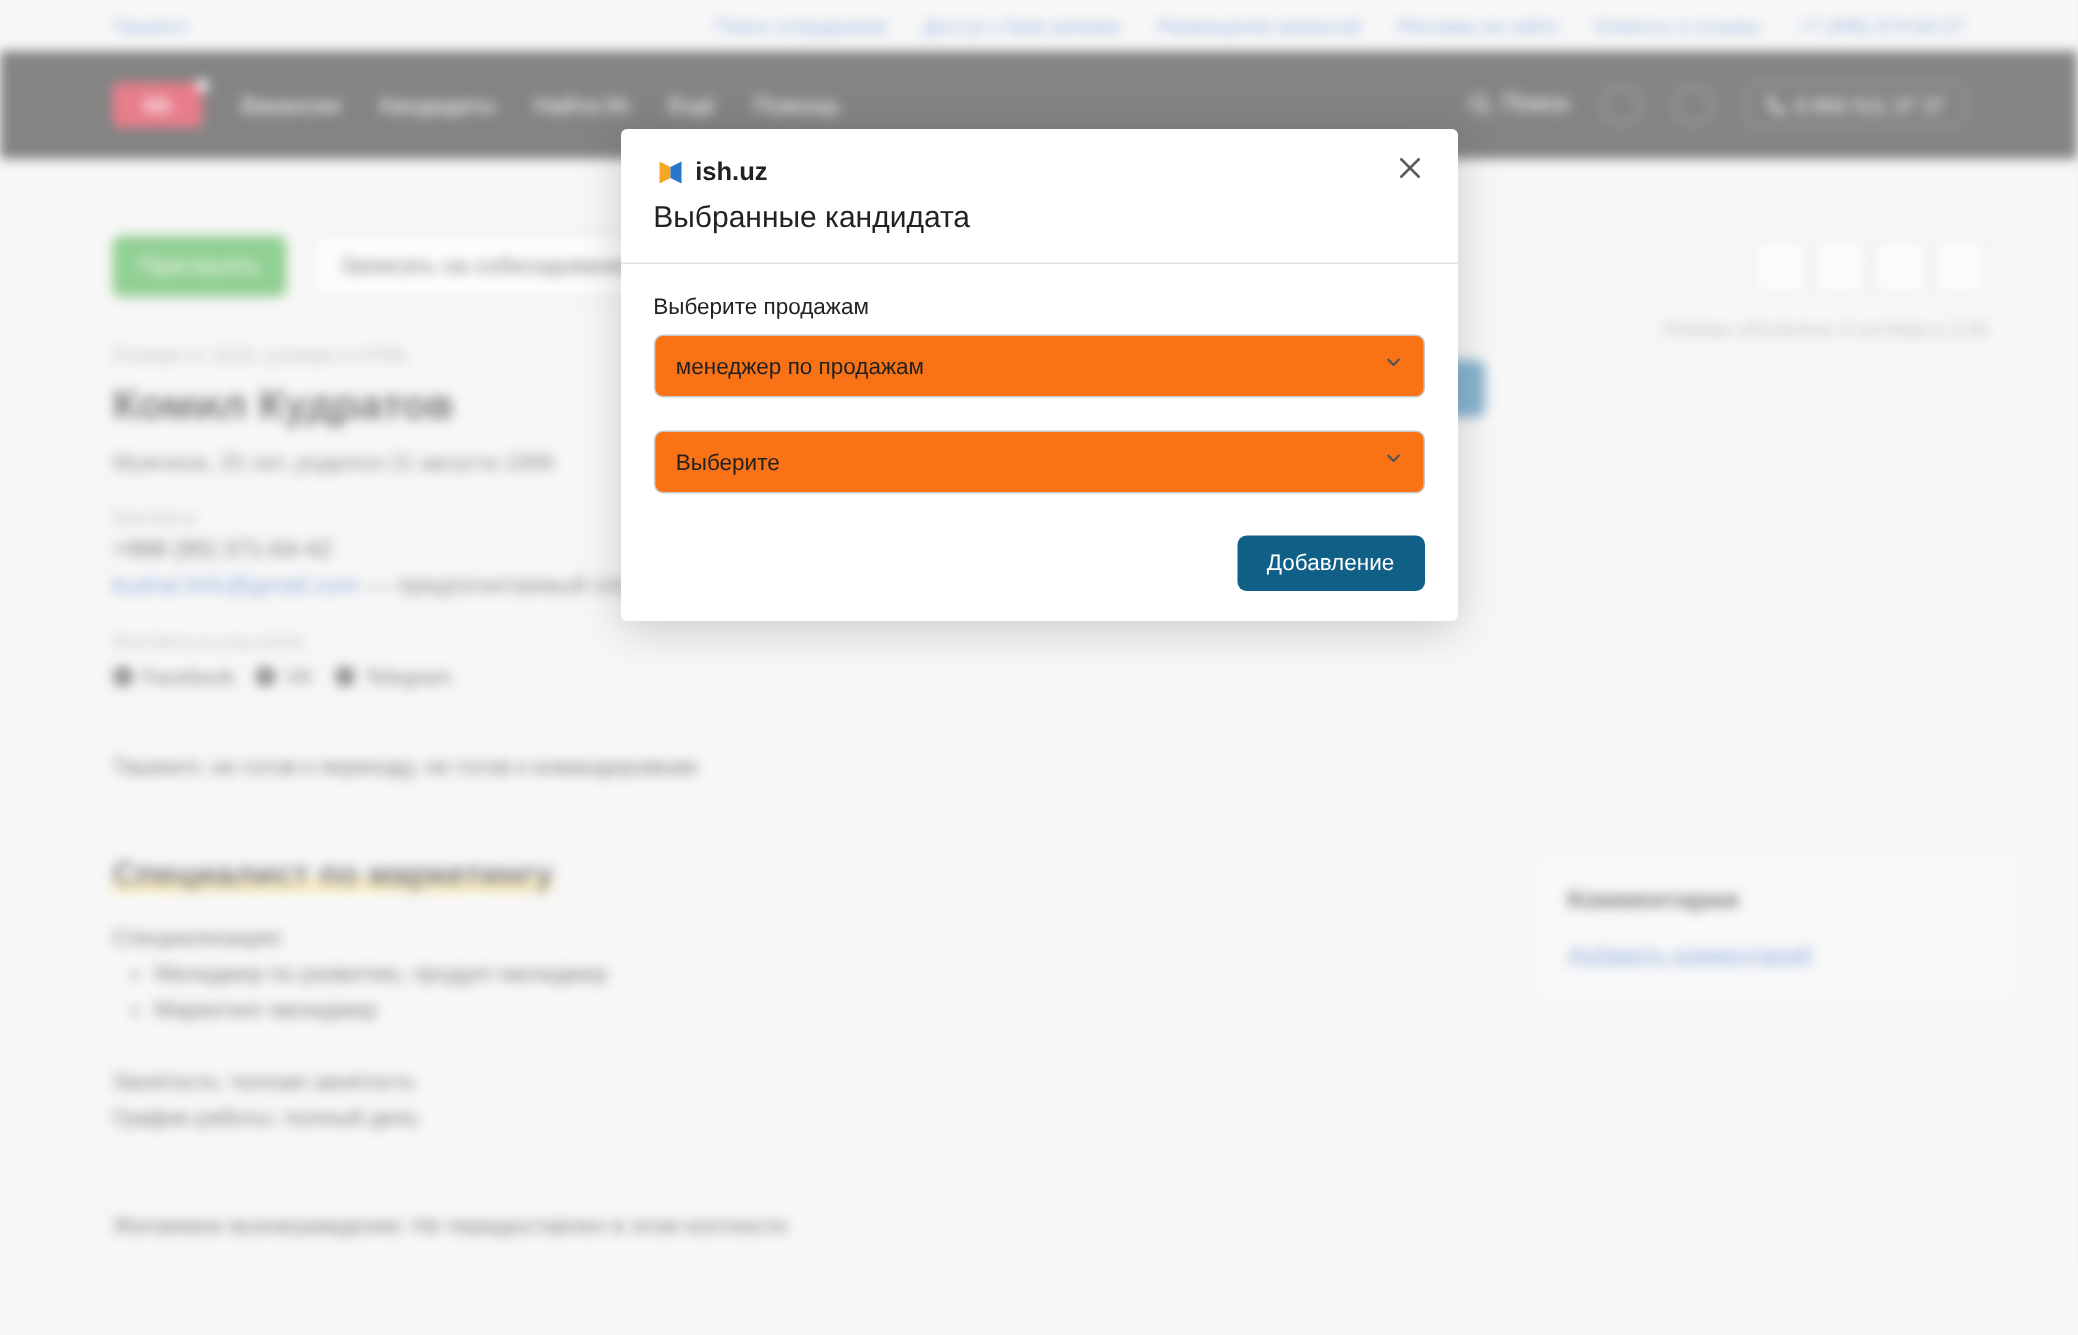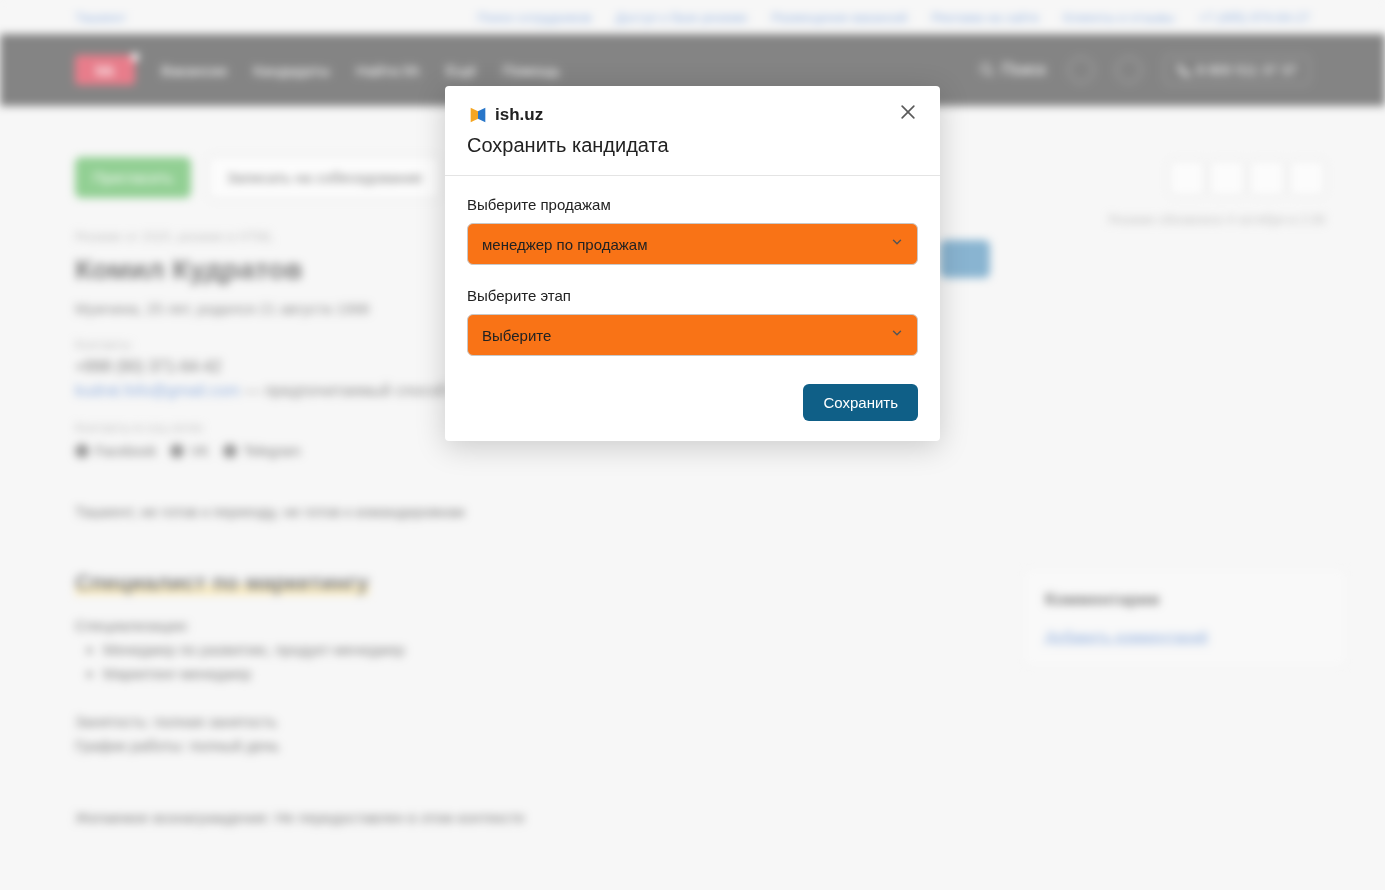--- a/index.html
+++ b/index.html
@@ -94,21 +94,21 @@
     
     .overlay {
       position:absolute; inset:0;
       background: rgba(250,250,250,0.5);
       display:flex; align-items:flex-start; justify-content:center;
       padding-top:86px;
     }
 
     
     .modal {
-      width:495px; background:#fff; border-radius:4px;
+      width:558px; background:#fff; border-radius:4px;
       box-shadow:0 6px 30px rgba(0,0,0,0.18);
       overflow:hidden;
     }
     .modal-header {
       padding:18px 22px 18px 22px;
       border-bottom:1px solid #e4e4e4;
       position:relative;
     }
     .brand { display:flex; align-items:center; gap:6px;}
     .brand-icon {
@@ -245,50 +245,49 @@
     <div class="modal-header">
       <div class="brand">
         <span class="brand-icon">
           <svg viewBox="0 0 24 24">
             <path d="M4 4 L12 8 L12 16 L4 20 Z" fill="#f5a623"></path>
             <path d="M12 8 L20 4 L20 20 L12 16 Z" fill="#2876c9"></path>
           </svg>
         </span>
         <span class="brand-text">ish.uz</span>
       </div>
-      <div class="modal-title">Сохранить кандидата</div>
+      <div class="modal-title">Выбранные кандидата</div>
       <div class="close-btn">
         <svg viewBox="0 0 24 24" width="20" height="20" fill="none" stroke="currentColor" stroke-width="2" stroke-linecap="round">
           <line x1="5" y1="5" x2="19" y2="19"></line>
             <line x1="19" y1="5" x2="5" y2="19"></line>
         </svg>
       </div>
     </div>
     <div class="modal-body">
       <div class="field-label">Выберите продажам</div>
       <div class="select-wrap">
         <div class="select">
           <span>менеджер по продажам</span>
         </div>
         <span class="chev">
           <svg width="14" height="14" viewBox="0 0 24 24" fill="none" stroke="currentColor" stroke-width="2.5" stroke-linecap="round" stroke-linejoin="round">
               <polyline points="6 9 12 15 18 9"></polyline>
             </svg>
         </span>
       </div>
 
-      <div class="field-label">Выберите этап</div>
       <div class="select-wrap" style="margin-bottom:6px;">
         <div class="select">
           <span>Выберите</span>
         </div>
         <span class="chev">
           <svg width="14" height="14" viewBox="0 0 24 24" fill="none" stroke="currentColor" stroke-width="2.5" stroke-linecap="round" stroke-linejoin="round">
               <polyline points="6 9 12 15 18 9"></polyline>
             </svg>
         </span>
       </div>
     </div>
     <div class="modal-footer">
-      <button class="btn-save">Сохранить</button>
+      <button class="btn-save">Добавление</button>
     </div>
   </div>
 </div>
 
 </body></html>

